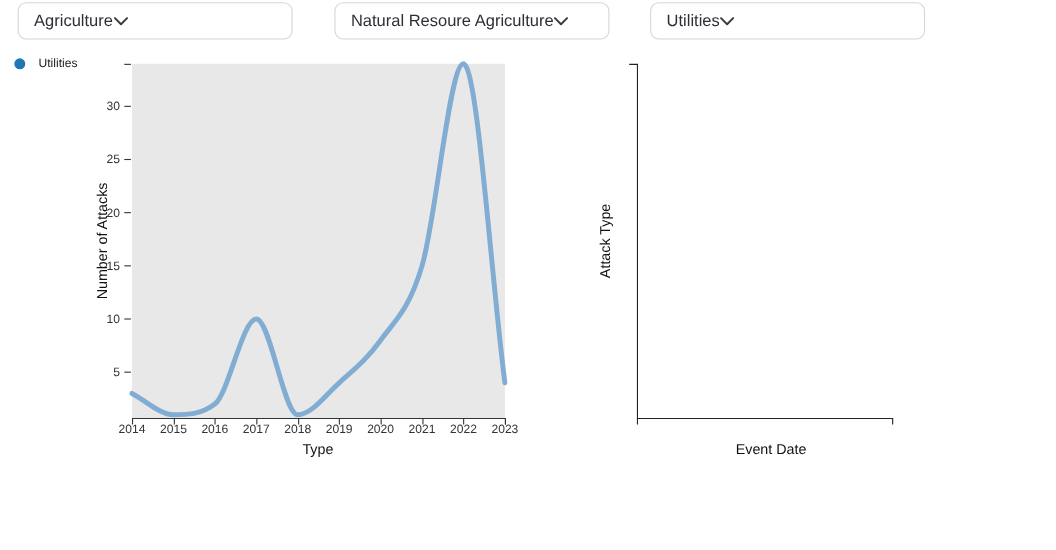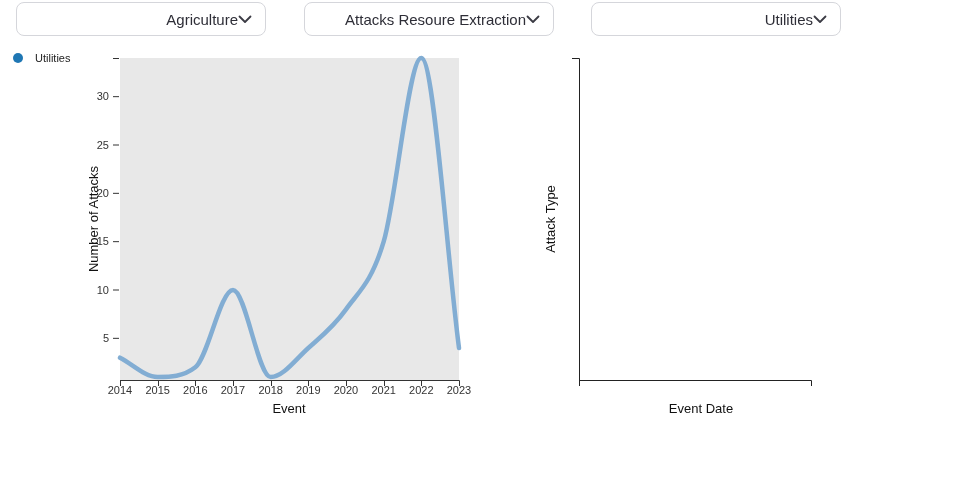--- a/index.html
+++ b/index.html
@@ -5,21 +5,21 @@
   html,body{margin:0;padding:0;}
   body{
     width:960px;height:500px;position:relative;background:#ffffff;
     font-family:"Liberation Sans","DejaVu Sans",sans-serif;
     color:#222;overflow:hidden;
   }
   
   .dropdown{
     position:absolute;top:2px;height:34px;width:250px;box-sizing:border-box;
     background:#fff;border:1px solid #d5d6db;border-radius:8px;
-    display:flex;align-items:center;justify-content:flex-end;
+    display:flex;align-items:center;justify-content:flex-start;
     padding:0 13px 0 14px;cursor:pointer;
   }
   .dropdown .dd-label{font-size:15px;color:#2e2e37;white-space:nowrap;overflow:hidden;}
   .dropdown svg{flex:0 0 auto;}
   #dd1{left:16px;} #dd2{left:304px;} #dd3{left:591px;}
 
   
   #charts{position:absolute;left:0;top:0;width:960px;height:430px;}
 
   
@@ -35,21 +35,21 @@
 </head>
 <body>
 
 <div class="dropdown" id="dd1">
   <span class="dd-label">Agriculture</span>
   <svg width="14" height="9" viewBox="0 0 14 9">
     <polyline points="1.5,1.5 7,7 12.5,1.5" fill="none" stroke="#3b3b44" stroke-width="1.8" stroke-linecap="round" stroke-linejoin="round"></polyline>
   </svg>
 </div>
 <div class="dropdown" id="dd2">
-  <span class="dd-label">Attacks Resoure Extraction</span>
+  <span class="dd-label">Natural Resoure Agriculture</span>
   <svg width="14" height="9" viewBox="0 0 14 9">
     <polyline points="1.5,1.5 7,7 12.5,1.5" fill="none" stroke="#3b3b44" stroke-width="1.8" stroke-linecap="round" stroke-linejoin="round"></polyline>
   </svg>
 </div>
 <div class="dropdown" id="dd3">
   <span class="dd-label">Utilities</span>
   <svg width="14" height="9" viewBox="0 0 14 9">
     <polyline points="1.5,1.5 7,7 12.5,1.5" fill="none" stroke="#3b3b44" stroke-width="1.8" stroke-linecap="round" stroke-linejoin="round"></polyline>
   </svg>
 </div>
@@ -93,15 +93,15 @@
     <text x="383.6666666666667" y="394" text-anchor="middle" font-size="11px" fill="#333333">2021</text>
     <line x1="421.5" y1="381" x2="421.5" y2="386" stroke="#333333" stroke-width="1"></line>
     <text x="421.3333333333333" y="394" text-anchor="middle" font-size="11px" fill="#333333">2022</text>
     <line x1="459.5" y1="381" x2="459.5" y2="386" stroke="#333333" stroke-width="1"></line>
     <text x="459" y="394" text-anchor="middle" font-size="11px" fill="#333333">2023</text>
     <path d="M120,357.67C132.56,364.11,145.11,377.00,157.67,377C170.22,377.00,182.78,377.00,195.33,367.33C207.89,357.66,220.44,290.00,233,290C245.56,290.00,258.11,377.00,270.67,377C283.22,377.00,295.78,359.28,308.33,348C320.89,336.72,333.44,327.05,346,309.33C358.56,291.61,371.11,283.57,383.67,241.67C396.22,199.78,408.78,58.00,421.33,58C433.89,58.00,446.44,251.33,459,348" fill="none" stroke="#82add3" stroke-width="4.5" stroke-linecap="round" stroke-linejoin="round"></path>
     <path d="M572,58.5 H579.5 V386 M579.5,380.5 H811.5 V386" fill="none" stroke="#222222" stroke-width="1"></path>
   </svg>
 
 <div class="axis-title vert" style="left:93px;top:219px;">Number of Attacks</div>
-<div class="axis-title" style="left:289px;top:408px;">Event</div>
+<div class="axis-title" style="left:289px;top:408px;">Type</div>
 <div class="axis-title vert" style="left:550px;top:219px;">Attack Type</div>
 <div class="axis-title" style="left:695px;top:408px;padding-left:12px;">Event Date</div>
 
 </body></html>

